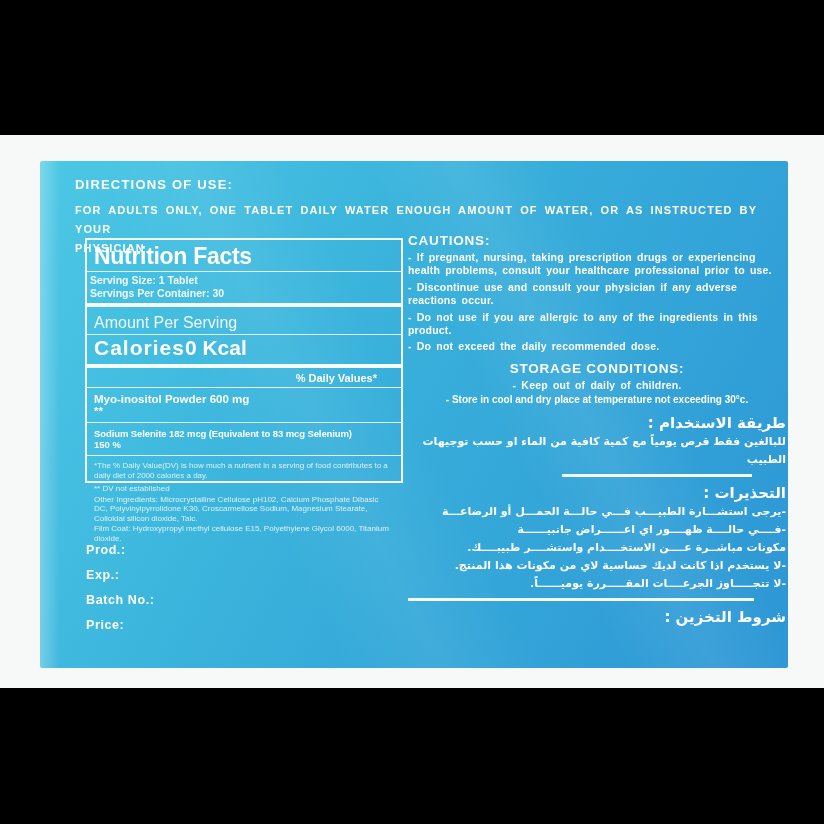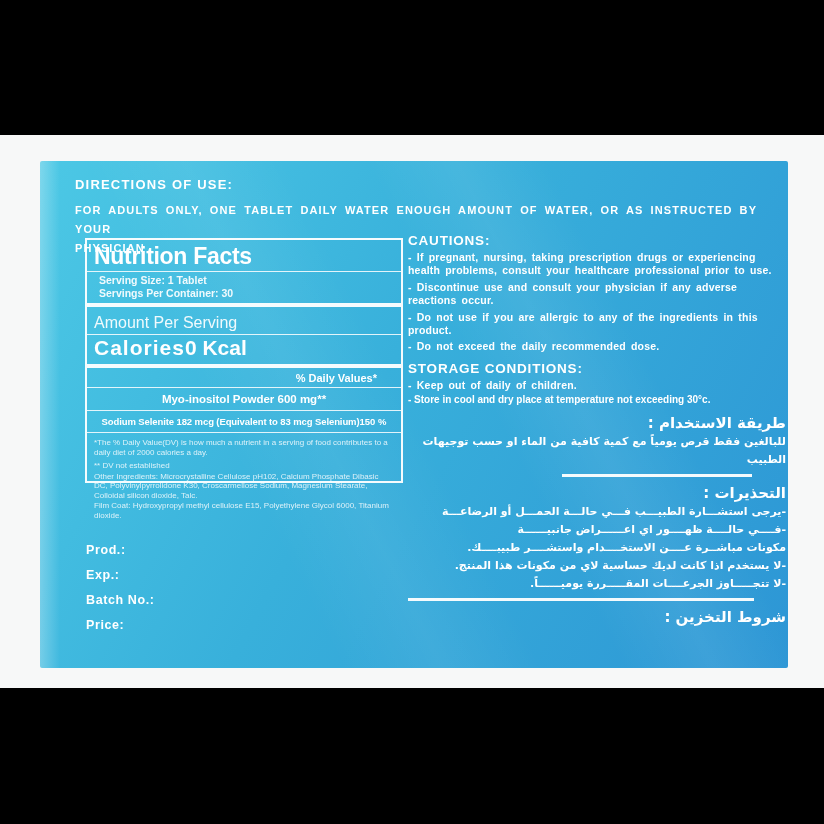--- a/index.html
+++ b/index.html
@@ -27,44 +27,44 @@
   
   .directions{position:absolute;left:35px;top:16px;width:705px;}
   .directions .hd{font-size:13px;font-weight:bold;letter-spacing:1.2px;margin-bottom:9px;}
   .directions .ln{font-size:11px;font-weight:bold;letter-spacing:1.1px;word-spacing:3px;line-height:19px;}
   
   .panel{
     position:absolute;left:45px;top:77px;width:314px;height:241px;
     border:2px solid rgba(255,255,255,.95);
   }
   .nf-title{font-size:23px;font-weight:bold;letter-spacing:-.3px;padding:3px 7px 1px;}
-  .nf-serving{font-size:10.5px;font-weight:bold;line-height:12.5px;padding:2px 12px 4px;color:rgba(255,255,255,.92);}
+  .nf-serving{font-size:10.5px;font-weight:bold;line-height:12.5px;padding:2px 3px 4px;color:rgba(255,255,255,.92);}
   .sep-thin{height:1px;background:rgba(255,255,255,.85);}
   .sep-thick{height:4px;background:rgba(255,255,255,.95);}
   .nf-amount{font-size:16px;font-weight:normal;padding:7px 7px 2px;color:rgba(255,255,255,.92);}
   .nf-cal{display:flex;justify-content:flex-start;align-items:baseline;padding:1px 7px 4px;}
   .nf-cal .l{font-size:21px;font-weight:bold;letter-spacing:1px;}
   .nf-cal .v{font-size:21px;font-weight:bold;}
   .nf-dv{font-size:11px;font-weight:bold;text-align:right;padding:4px 24px 3px;}
-  .nf-row{display:flex;justify-content:center;align-items:baseline;padding:5px 7px;font-weight:bold;}
+  .nf-row{display:flex;justify-content:center;align-items:baseline;padding:5px 7px;font-weight:bold;flex-direction:column;}
   .nf-row .n{font-size:11.5px;}
   .nf-row .d{font-size:11.5px;}
   .nf-row.condensed .n{font-size:9.5px;letter-spacing:-.1px;}
   .nf-row.condensed .d{font-size:9.5px;}
   .nf-foot{padding:5px 7px 0;color:rgba(255,255,255,.82);}
   .nf-foot p{margin:0 0 4px;font-size:8px;line-height:9.5px;}
   
   .fields{position:absolute;left:46px;top:382px;}
   .fields div{font-size:12.5px;font-weight:bold;letter-spacing:.6px;margin-bottom:11px;}
   
   .rcol{position:absolute;left:368px;top:72px;width:378px;height:432px;overflow:hidden;}
   .en-hd{font-size:13.5px;font-weight:bold;letter-spacing:.8px;margin:0 0 3px;}
   .en-item{font-size:10.5px;font-weight:bold;letter-spacing:.2px;word-spacing:2px;line-height:13.4px;margin-bottom:3px;}
   .en-item.tight{font-size:10px;word-spacing:0;letter-spacing:0;}
-  .storage-block{margin-top:7px;}
+  .storage-block{margin-top:7px;text-align:center;}
   .ar{direction:rtl;text-align:right;font-family:"DejaVu Sans",sans-serif;}
   .ar-hd{font-size:15px;font-weight:bold;margin-top:7px;margin-bottom:1px;}
   .ar-ln{font-size:11px;font-weight:bold;line-height:18px;}
   .ar-sep{height:3px;background:rgba(255,255,255,.95);margin:5px 34px 5px auto;}
   .sep-1{width:190px;}
   .sep-2{width:346px;}
 </style>
 </head>
 <body>
 

